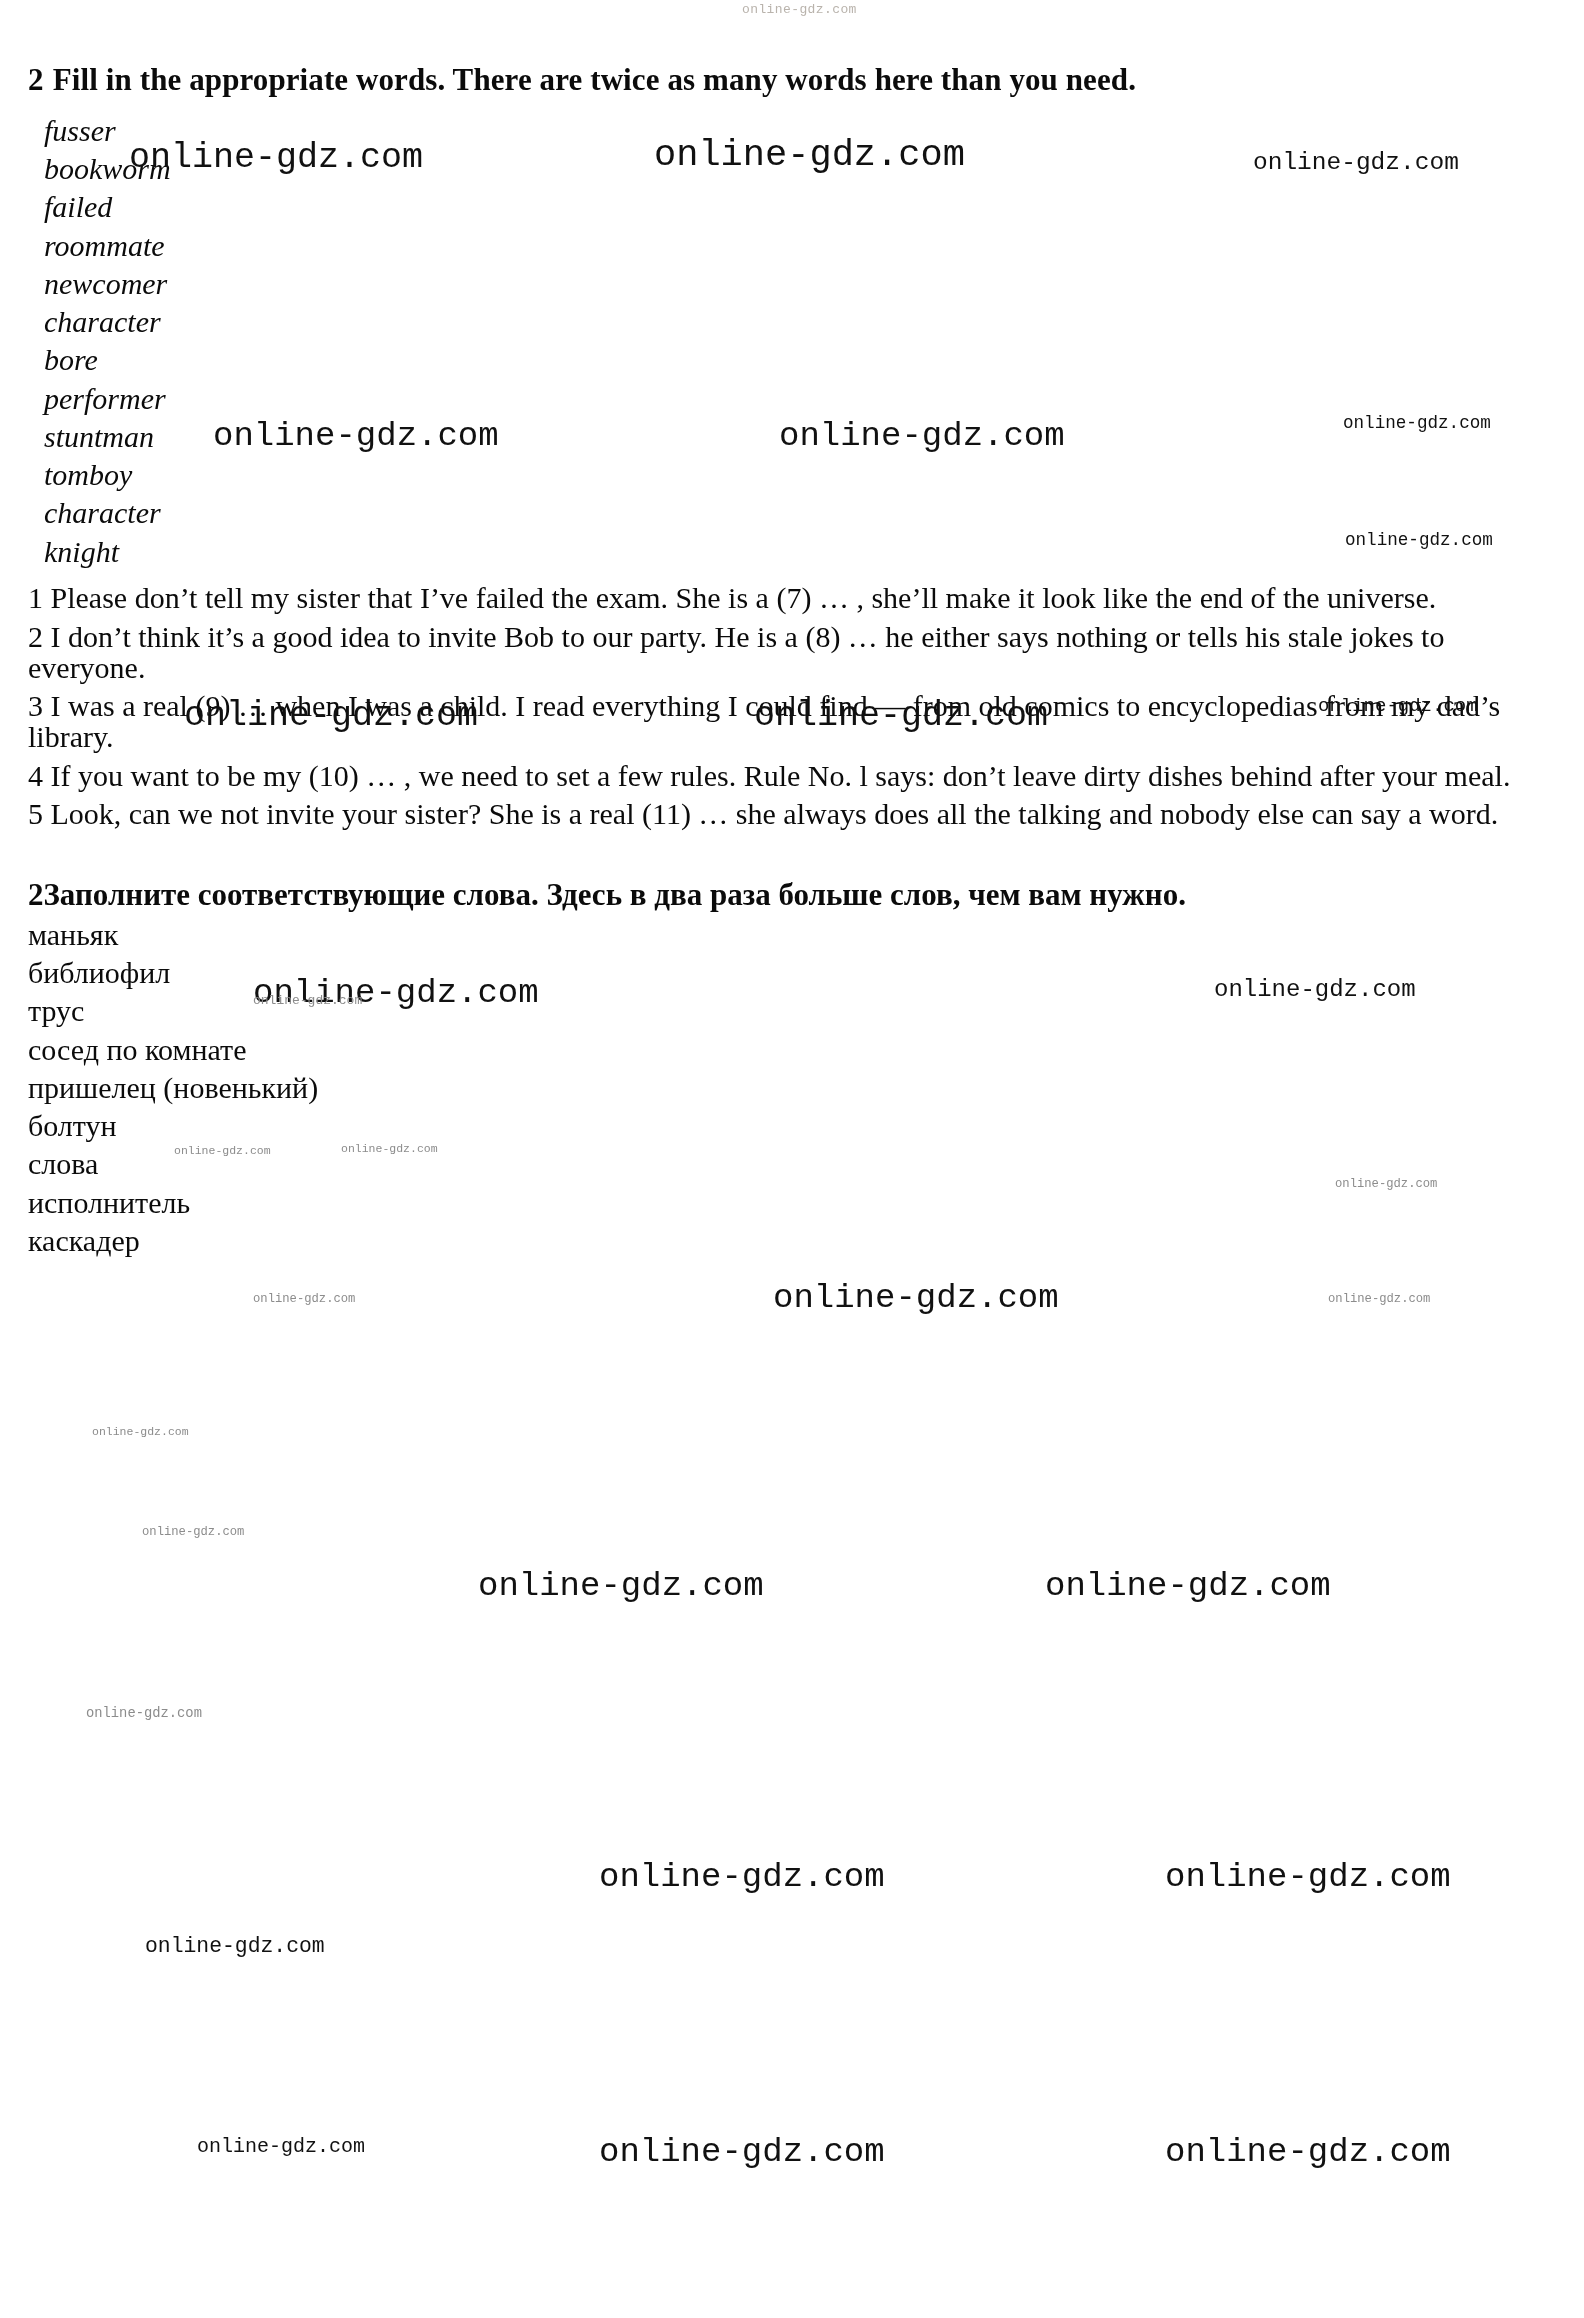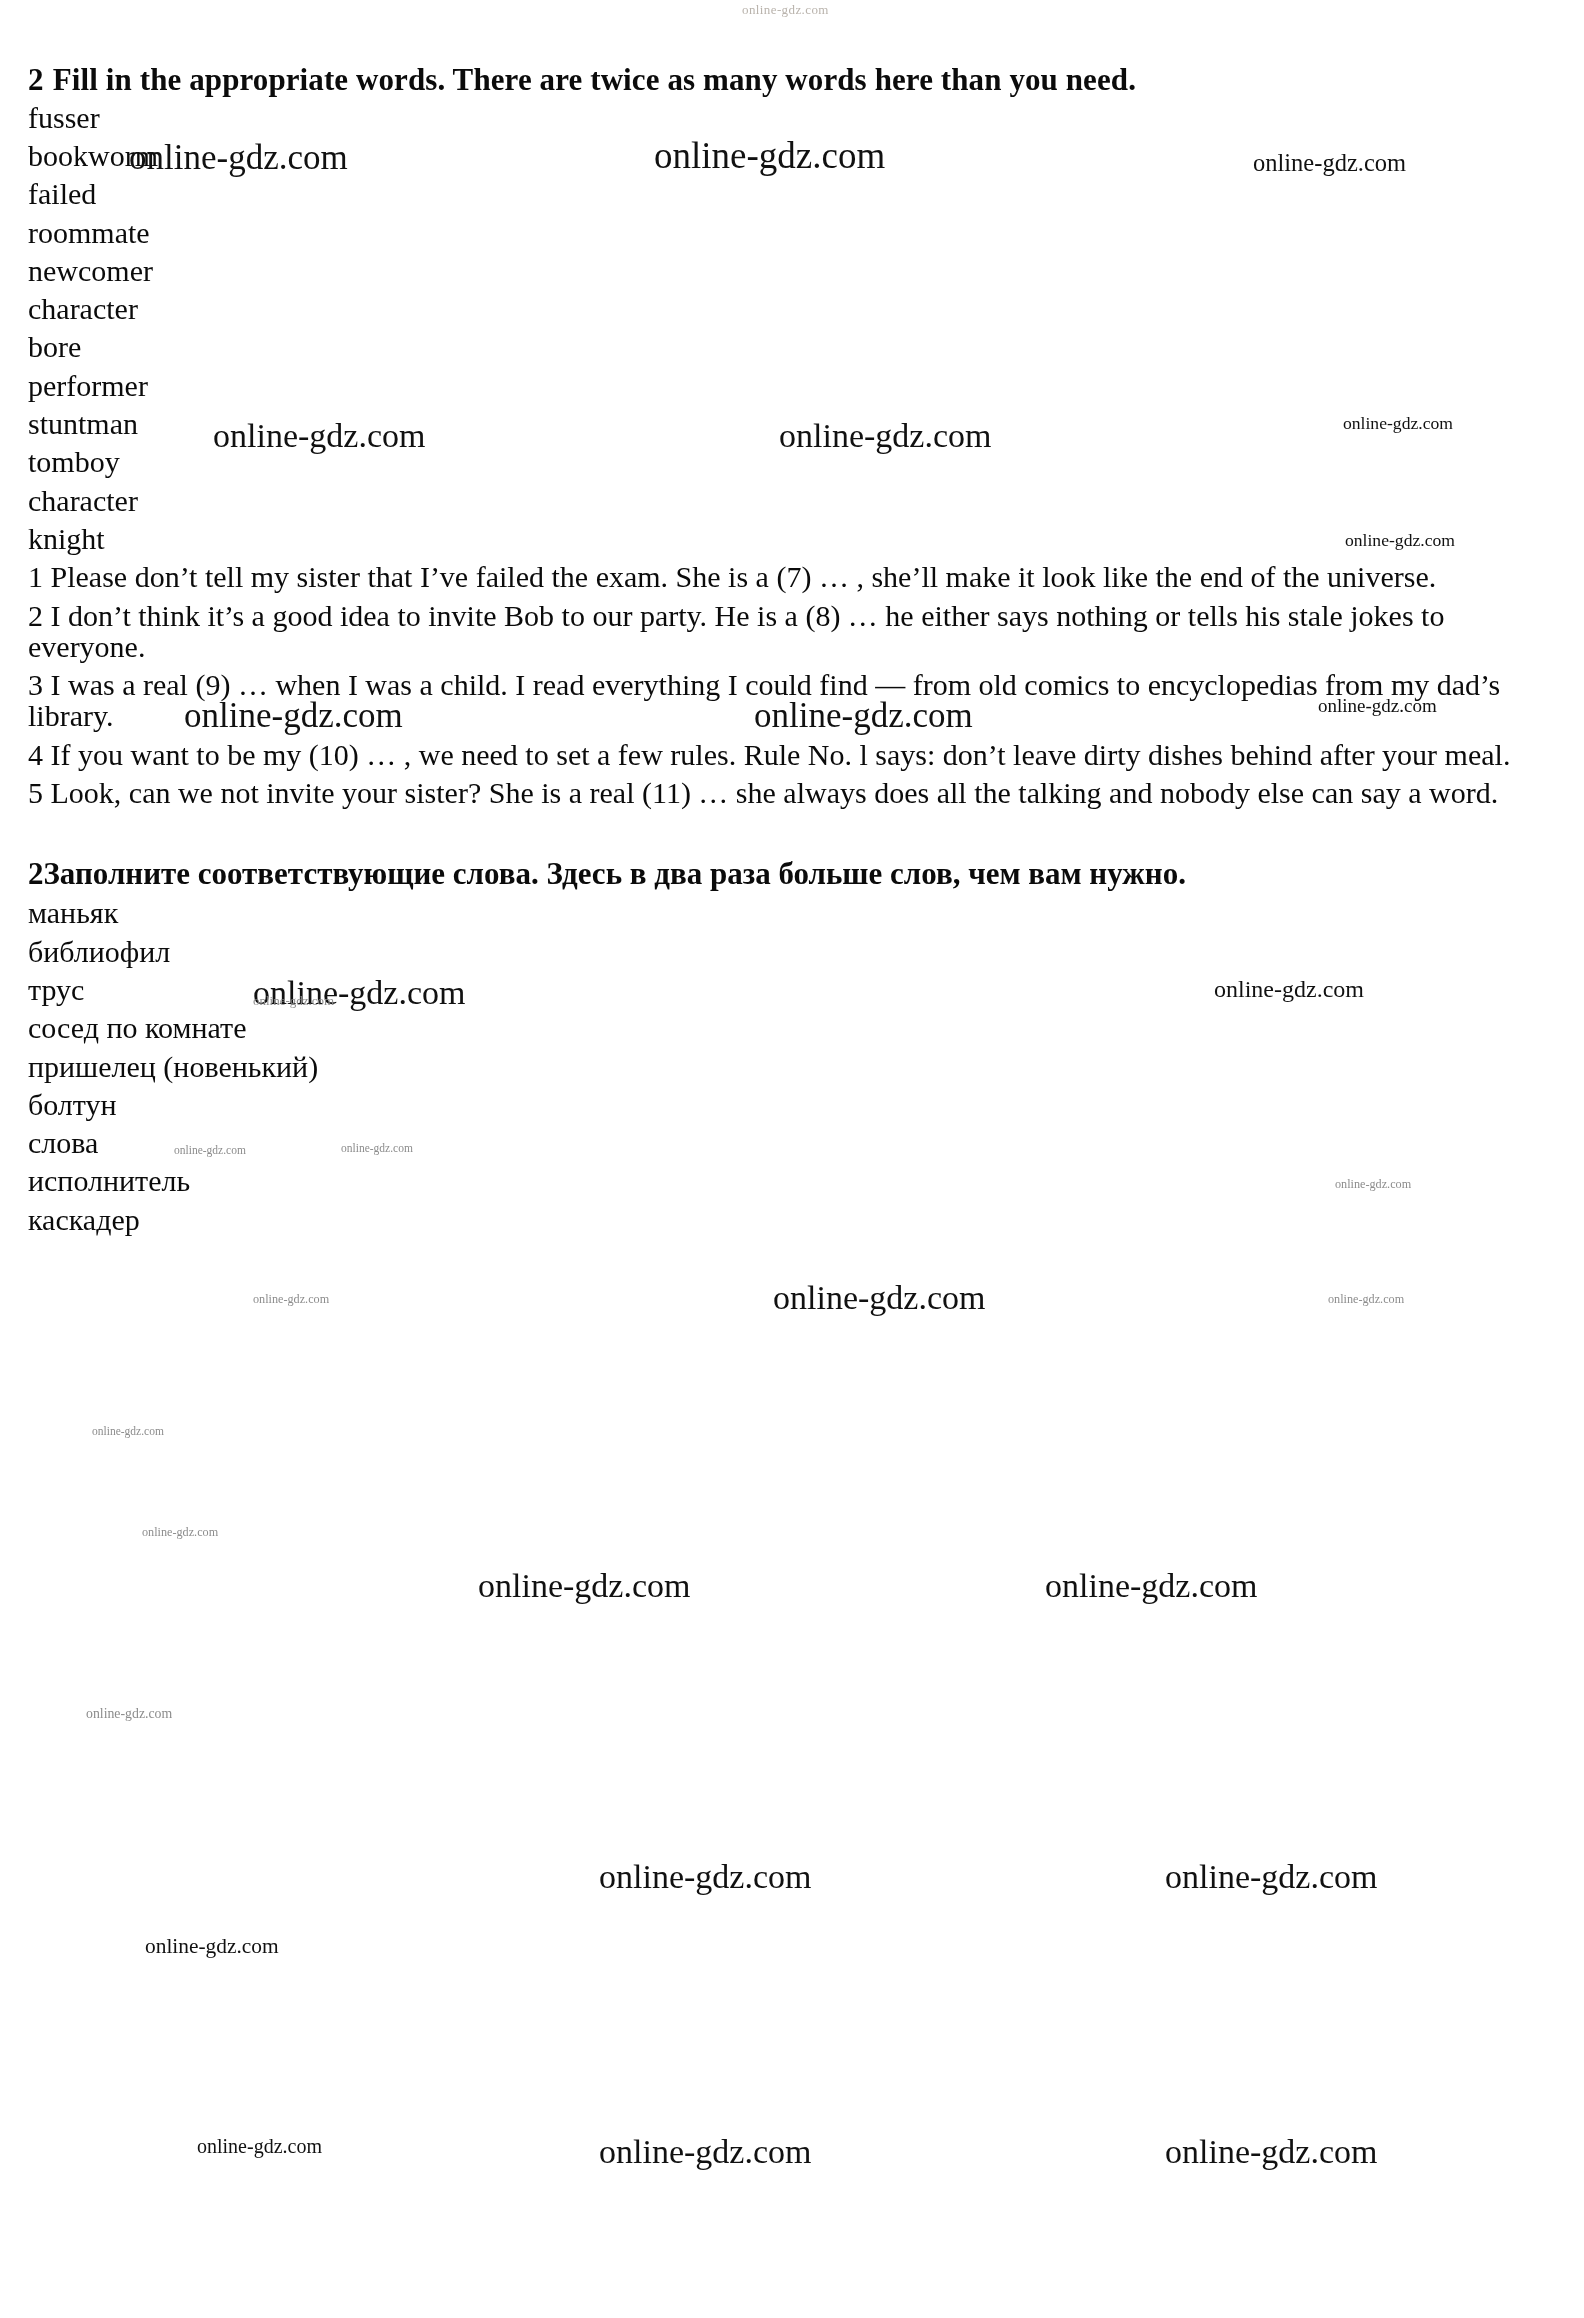--- a/index.html
+++ b/index.html
@@ -21,21 +21,21 @@
     width: 1585px;
     height: 2319px;
     box-sizing: border-box;
     padding: 0;
   }
 
   
   .wm {
     position: absolute;
     color: #111111;
-    font-family: Liberation Serif, serif;
+    font-family: Liberation Mono, monospace;
     white-space: nowrap;
     pointer-events: none;
     z-index: 5;
   }
   .wm.faint {
     color: #8c8c8c;
   }
   .wm.toppale {
     color: #b9b3ac;
     letter-spacing: 0.4px;
@@ -53,23 +53,24 @@
   .task-title {
     font-weight: bold;
     font-size: 31px;
     line-height: 1.28;
     margin: 0 0 3.1px 0;
     letter-spacing: 0.1px;
   }
   .task-title .num { margin-right: 9.2px; }
 
   .wordlist {
-    margin: 0;
+    margin: 16px;
     padding: 0;
     list-style: none;
+    font-style: italic;
   }
   .wordlist li {
     font-size: 30px;
     line-height: 1.02;
     padding: 0;
     margin: 0 0 7.7px 0;
     white-space: nowrap;
   }
 
   .sentences {

